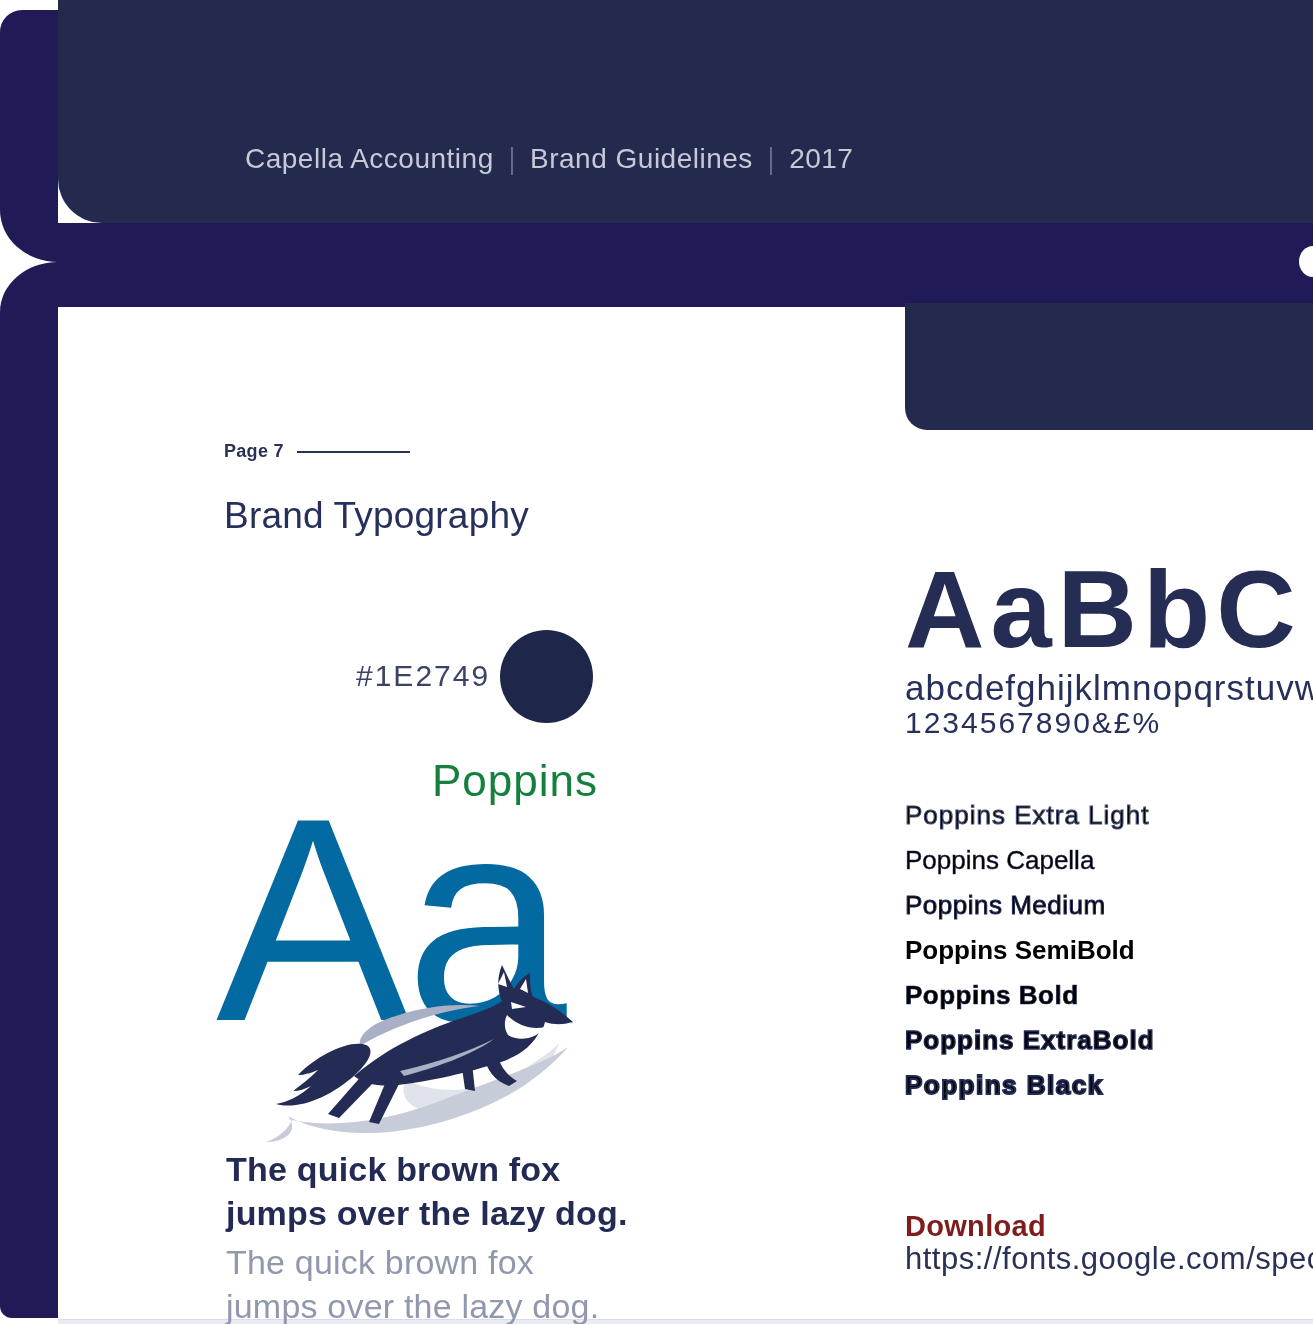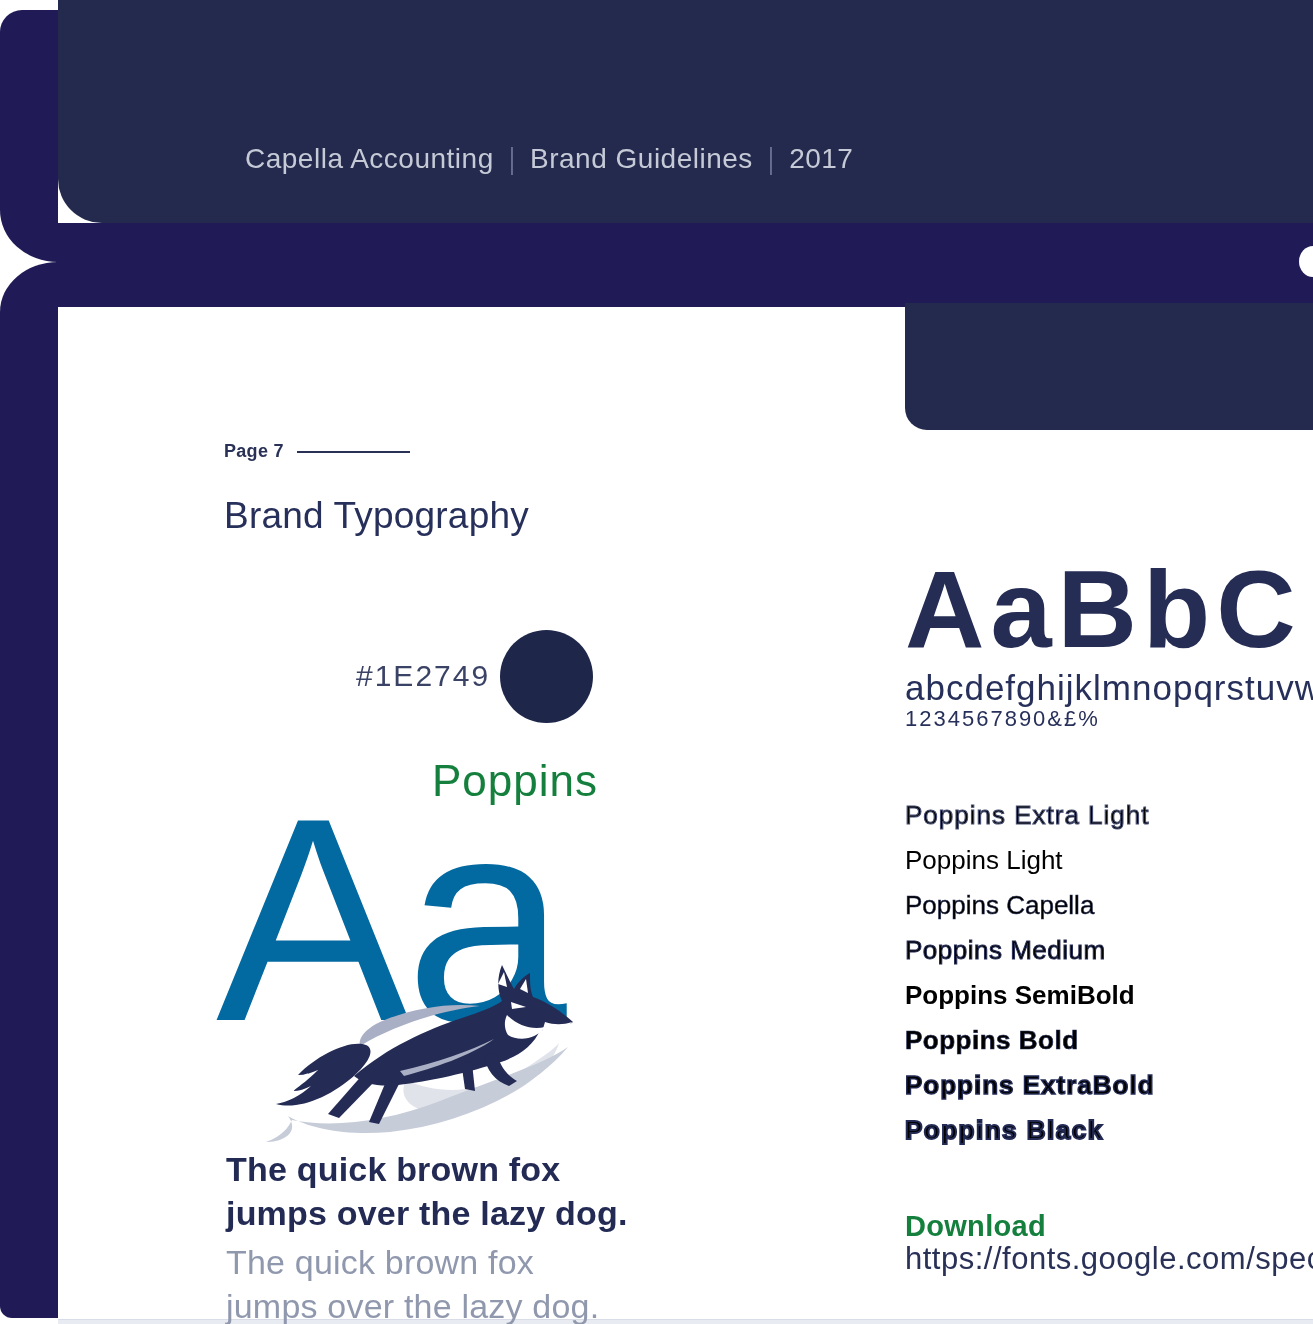--- a/index.html
+++ b/index.html
@@ -89,36 +89,36 @@
   .right-clip > * { pointer-events:auto; }
   .display-caps {
     position:absolute; left:2px; top:548px; font-size:110px; line-height:1.1;
     font-weight:600; letter-spacing:6px; color:#262D55; white-space:nowrap;
   }
   .alphabet-line {
     position:absolute; left:2px; top:668px; font-size:35px; font-weight:500;
     letter-spacing:1px; color:#27305A; white-space:nowrap;
   }
   .numerals-line {
-    position:absolute; left:2px; top:706px; font-size:22px; font-weight:500;
+    position:absolute; left:2px; top:706px; font-size:30px; font-weight:500;
     letter-spacing:2px; color:#27305A; white-space:nowrap;
   }
   .weights-list { position:absolute; left:2px; top:793px; list-style:none; }
   .weights-list li { font-size:26px; line-height:45px; color:#000000; white-space:nowrap; }
   .w1 { color:transparent; -webkit-text-stroke:1.1px #454D70; letter-spacing:1px; }
   .w2 { font-weight:400; color:#2A3157; }
   .w3 { font-weight:400; -webkit-text-stroke:0.5px #27305A; }
   .w4 { font-weight:400; -webkit-text-stroke:1px #262D55; letter-spacing:0.5px; }
   .w5 { font-weight:700; }
   .w6 { font-weight:700; -webkit-text-stroke:0.7px #232B54; letter-spacing:0.5px; }
   .w7 { font-weight:700; -webkit-text-stroke:1.4px #232B54; letter-spacing:1px; }
   .w8 { font-weight:700; -webkit-text-stroke:2px #232B54; letter-spacing:1.5px; }
   .download-label {
     position:absolute; left:2px; top:1210px; font-size:29px; font-weight:700;
-    color:#15803d; letter-spacing:0.3px;
+    color:#7f1d1d; letter-spacing:0.3px;
   }
   .download-url {
     position:absolute; left:2px; top:1241px; font-size:31px; font-weight:400;
     color:#2A3157; white-space:nowrap; letter-spacing:0.5px; text-decoration:none;
   }
 </style>
 </head>
 <body>
 
 <div class="purple-col-top"></div>
@@ -182,21 +182,20 @@
   <div>jumps over the lazy dog.</div>
 </div>
 
 <div class="right-clip">
   <div class="display-caps">AaBbC</div>
   <div class="alphabet-line">abcdefghijklmnopqrstuvw</div>
   <div class="numerals-line">1234567890&amp;£%</div>
 
   <ul class="weights-list">
     <li class="w1">Poppins Extra Light</li>
-    <li class="w2">Poppins Light</li>
     <li class="w3">Poppins Capella</li>
     <li class="w4">Poppins Medium</li>
     <li class="w5">Poppins SemiBold</li>
     <li class="w6">Poppins Bold</li>
     <li class="w7">Poppins ExtraBold</li>
     <li class="w8">Poppins Black</li>
   </ul>
 
   <div class="download-label">Download</div>
   <a class="download-url" href="#">https://fonts.google.com/specimen</a>

